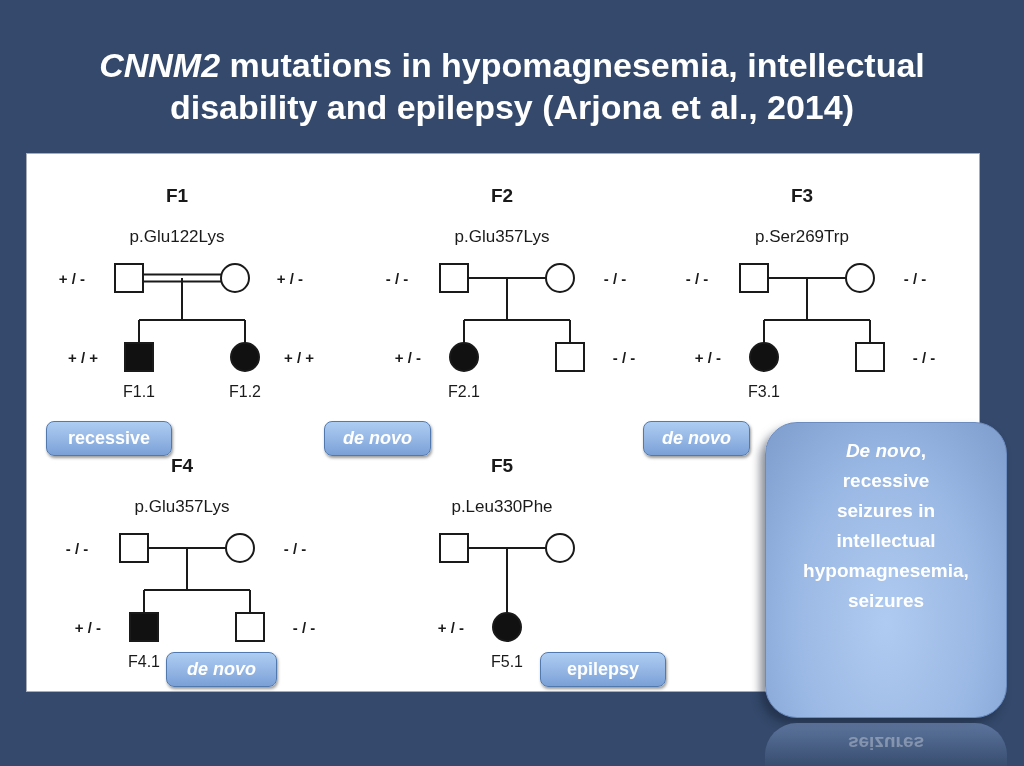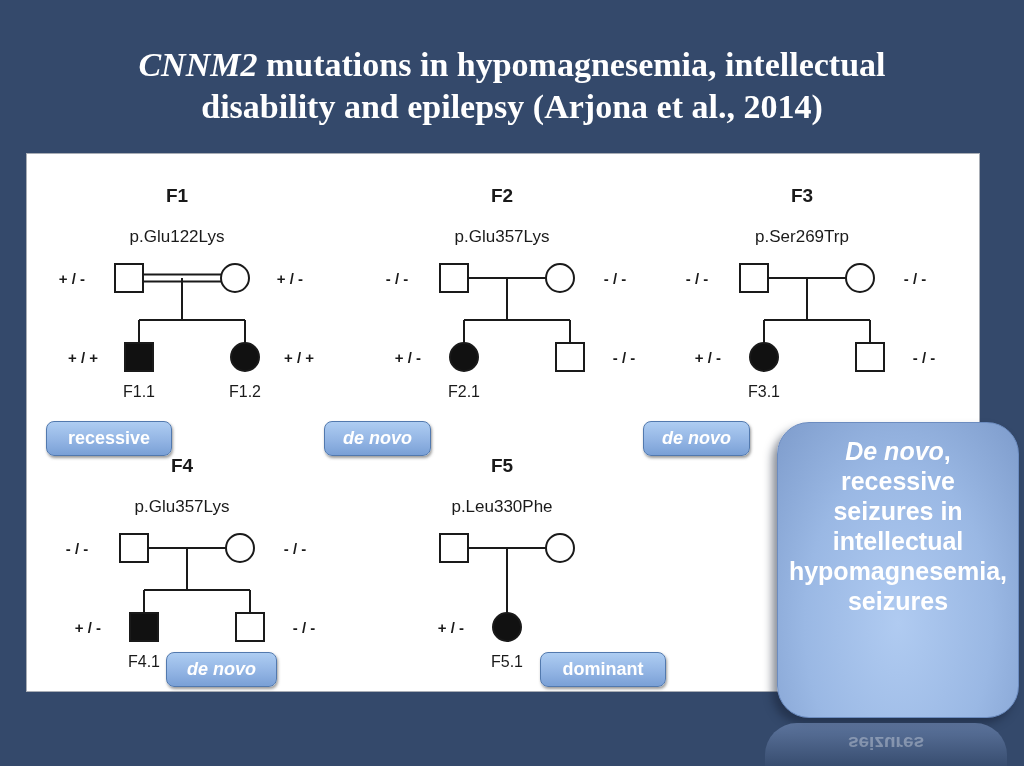--- a/index.html
+++ b/index.html
@@ -3,21 +3,21 @@
 <meta charset="utf-8">
 <style>
   html,body{margin:0;padding:0;}
   body{
     width:1024px;height:766px;position:relative;overflow:hidden;
     background:#34496B;
     font-family:"Liberation Sans",sans-serif;
   }
   .slide-title{
     position:absolute;left:30px;top:44px;width:964px;
-    text-align:center;color:#FFFFFF;font-size:34px;font-weight:bold;line-height:42px;font-family:Liberation Serif, serif;
+    text-align:center;color:#FFFFFF;font-size:34px;font-weight:bold;line-height:42px;
   }
   .slide-title .ital{font-style:italic;}
   .content-panel{
     position:absolute;left:26px;top:153px;width:954px;height:539px;
     background:#FFFFFF;border:1px solid #A8ADB5;box-sizing:border-box;padding-left:28px;
   }
   .pedigree{position:absolute;}
   .badge{
     position:absolute;height:35px;border-radius:8px;box-sizing:border-box;
     background:linear-gradient(to bottom,#AECDF2 0%,#93B5E4 55%,#7AA0D6 100%);
@@ -25,24 +25,23 @@
     color:#FFFFFF;font-size:18px;font-weight:bold;
     display:flex;align-items:center;justify-content:center;
     box-shadow:1px 2px 3px rgba(70,70,70,0.55);
   }
   .badge.italic{font-style:italic;}
   .callout{
     position:absolute;left:765px;top:422px;width:242px;height:296px;
     border-radius:32px;box-sizing:border-box;
     background:radial-gradient(ellipse at 50% 68%, #B0CBF1 0%, #9AB8E4 55%, #7E9CCC 100%);
     border:1px solid #6C8CC0;
-    color:#FFFFFF;font-size:25px;font-weight:bold;line-height:30px;text-align:center;
+    color:#FFFFFF;font-size:19px;font-weight:bold;line-height:30px;text-align:center;
     padding-top:13px;
     box-shadow:-5px 6px 9px rgba(22,32,52,0.5);
-    margin-left:12px;
   }
   .callout .ital{font-style:italic;}
   .callout-reflection{
     position:absolute;left:765px;top:723px;width:242px;height:43px;
     border-radius:32px 32px 0 0;box-sizing:border-box;
     background:linear-gradient(to bottom,rgba(126,152,198,0.55),rgba(126,152,198,0.05));
     text-align:center;color:rgba(255,255,255,0.32);
     font-size:19px;font-weight:bold;padding-top:9px;
   }
   .callout-reflection span{display:inline-block;transform:scaleY(-1);}
@@ -146,21 +145,21 @@
     <div class="badge italic" style="left: 297px; top: 267px; width: 107px;">
       <span>de novo</span>
     </div>
     <div class="badge italic" style="left: 616px; top: 267px; width: 107px;">
       <span>de novo</span>
     </div>
     <div class="badge italic" style="left: 139px; top: 498px; width: 111px;">
       <span>de novo</span>
     </div>
     <div class="badge" style="left: 513px; top: 498px; width: 126px;">
-      <span>dominant</span>
+      <span>epilepsy</span>
     </div>
   </div>
 <div class="callout" id="callout-box">
     <div><span class="ital">De novo</span><span>,</span></div>
     <div><span>recessive</span></div>
     <div><span>seizures in</span></div>
     <div><span>intellectual</span></div>
     <div><span>hypomagnesemia,</span></div>
     <div><span>seizures</span></div>
   </div>

